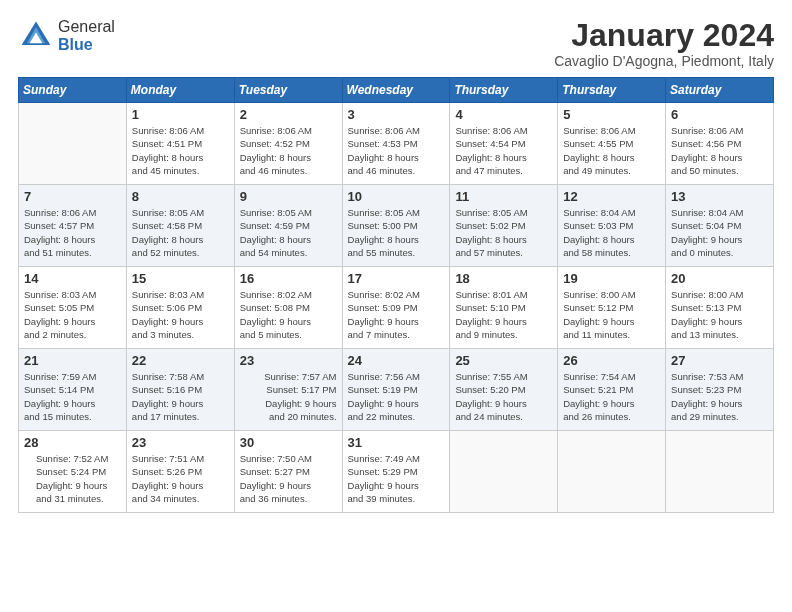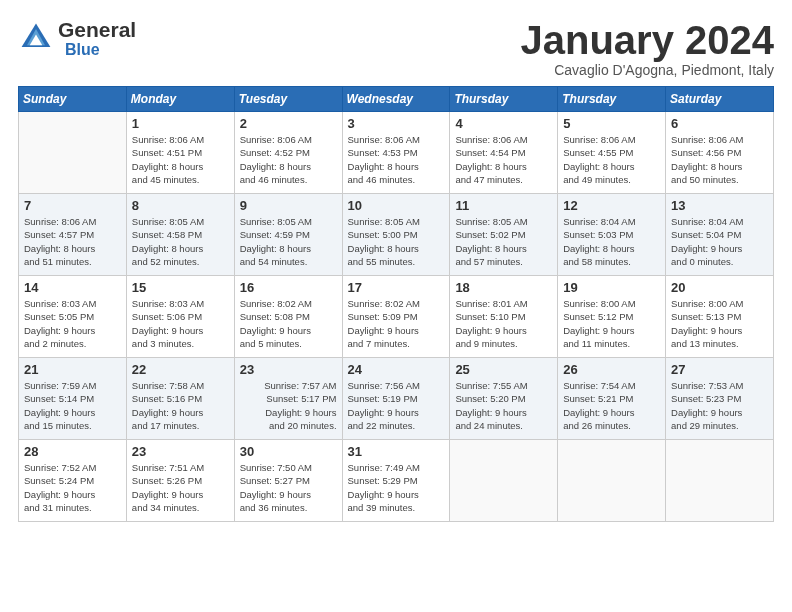--- a/index.html
+++ b/index.html
@@ -26,39 +26,38 @@
       display: flex;
       align-items: center;
       gap: 4px;
     }
     .logo-text {
       display: flex;
       flex-direction: column;
       line-height: 1.1;
     }
     .logo-general {
-      font-size: 21px;
-      font-weight: bold;
+      font-size: 16px;
+      font-weight: normal;
       color: #333;
     }
     .logo-blue {
       font-size: 16px;
       font-weight: bold;
       color: #2a6db5;
-      margin-left: 7px;
     }
     .logo-icon {
       width: 36px;
       height: 36px;
     }
     .title-block {
       text-align: right;
     }
     .calendar-title {
-      font-size: 40px;
+      font-size: 32px;
       font-weight: bold;
       color: #333;
       line-height: 1.1;
     }
     .calendar-subtitle {
       font-size: 14px;
       color: #555;
     }
     .calendar-table {
       width: 100%;
@@ -332,21 +331,21 @@
             <span class="day-number">27</span>
             <div class="day-info" style="white-space: pre-line;">Sunrise: 7:53 AM
 Sunset: 5:23 PM
 Daylight: 9 hours
 and 29 minutes.</div>
           </td>
         </tr>
         <tr>
           <td>
             <span class="day-number">28</span>
-            <div class="day-info" style="white-space: pre-line;">Sunrise: 7:52 AM
+            <div class="day-info" style="white-space: pre-line; margin-left: 12px;">Sunrise: 7:52 AM
 Sunset: 5:24 PM
 Daylight: 9 hours
 and 31 minutes.</div>
           </td>
           <td>
             <span class="day-number">23</span>
             <div class="day-info" style="white-space: pre-line;">Sunrise: 7:51 AM
 Sunset: 5:26 PM
 Daylight: 9 hours
 and 34 minutes.</div>

